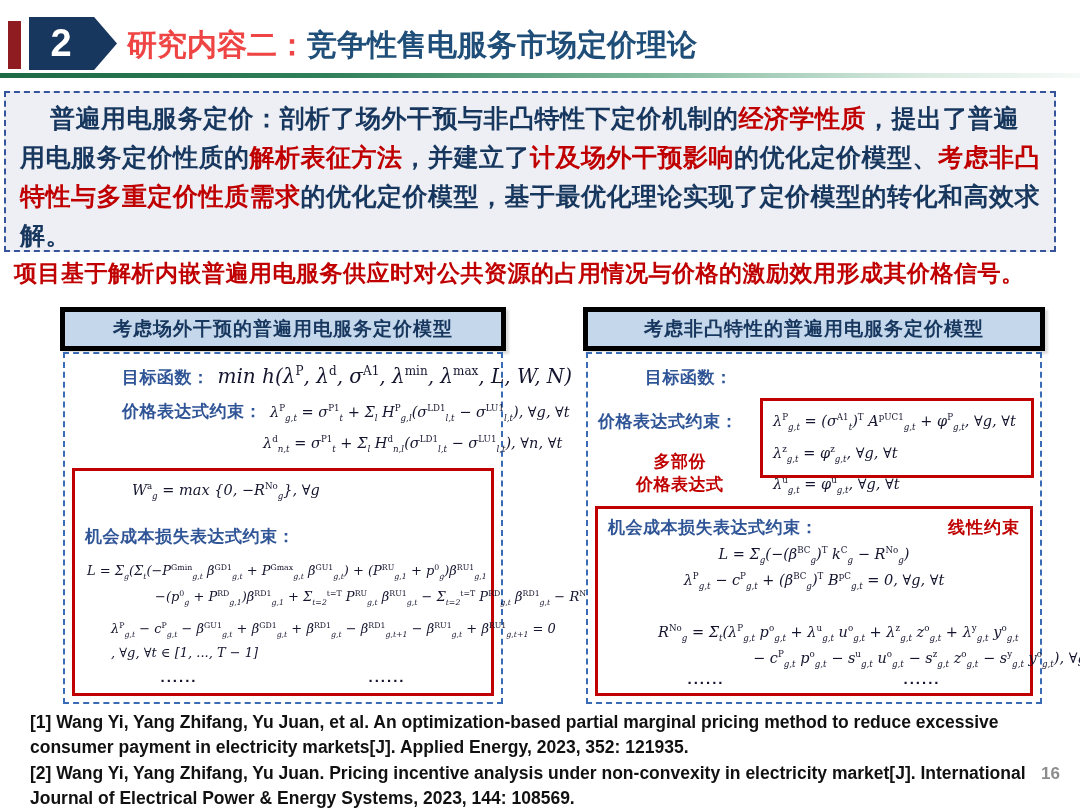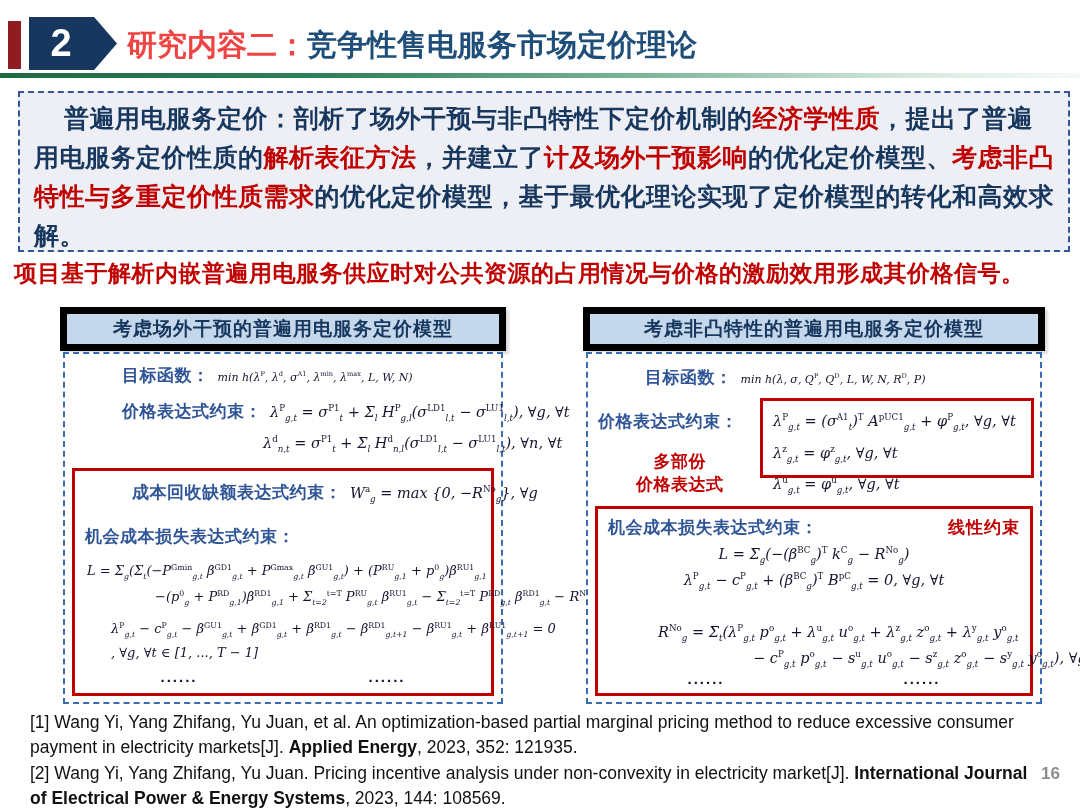--- a/index.html
+++ b/index.html
@@ -15,58 +15,58 @@
     display:flex;align-items:center;justify-content:center;padding-right:24px;box-sizing:border-box;
   }
   .hdr-badge span{color:#ffffff;font-size:38px;font-weight:700;}
   .hdr-title{position:absolute;left:127px;top:25px;font-size:30px;font-weight:700;white-space:nowrap;}
   .hdr-title .t1{color:#ef4444;}
   .hdr-title .t2{color:#1f4e79;}
   .hdr-line{position:absolute;left:0;top:73px;width:1080px;height:5px;
     background:linear-gradient(90deg,#1d6b44 0%,#2f7f58 30%,#7db79a 60%,#d8eae0 85%,#f6faf8 100%);}
   
   .summary{
-    position:absolute;left:18px;top:91px;width:1052px;height:161px;box-sizing:border-box;
+    position:absolute;left:4px;top:91px;width:1052px;height:161px;box-sizing:border-box;
     background:#edeff4;border:2px dashed #35549c;padding:6px 14px 0 14px;
     font-size:25px;font-weight:700;line-height:39px;text-indent:1.2em;letter-spacing:.5px;
   }
   .run-navy{color:#17375e;}
   .run-red{color:#c00000;}
   
   .statement{
     position:absolute;left:14px;top:258px;width:1056px;
     color:#c00000;font-size:23px;font-weight:700;white-space:nowrap;letter-spacing:.5px;
   }
   
   .panel{position:absolute;top:307px;}
   .panel-left{left:60px;width:446px;}
   .panel-right{left:583px;width:462px;}
   .panel-hd{
-    height:44px;background:#c5d7eb;border:7px solid #000000;box-sizing:border-box;
+    height:44px;background:#c5d7eb;border:5px solid #000000;box-sizing:border-box;
     display:flex;align-items:center;justify-content:center;
     font-size:19px;font-weight:700;color:#17375e;letter-spacing:1px;
     box-shadow:3px 3px 2px rgba(120,120,120,.25);
   }
   .panel-bd{
     position:relative;margin:1px 3px 0 3px;height:352px;background:#ffffff;
     border:2px dashed #3a6bb5;box-sizing:border-box;
   }
   .lbl{font-size:17px;font-weight:700;color:#2f5597;white-space:nowrap;letter-spacing:.5px;}
   .math{font-family:"DejaVu Serif","Liberation Serif",serif;font-style:italic;color:#14142e;white-space:nowrap;}
   .math sup{font-style:normal;font-size:.6em;}
   .math sub{font-size:.6em;}
   .row{position:absolute;display:flex;align-items:baseline;gap:8px;margin-left:47px;}
   .redbox{position:absolute;border:3px solid #c00000;box-sizing:border-box;background:#ffffff;}
   .dots{font-weight:700;color:#14142e;font-size:15px;letter-spacing:2px;}
   .dots-row{position:absolute;left:0;right:0;display:flex;justify-content:space-around;}
   
   .l-obj{top:10px;left:10px;}
   .l-price{top:46px;left:10px;}
   .l-price2{top:80px;left:198px;position:absolute;}
-  .f16{font-size:11px;}
+  .f16{font-size:20px;}
   .f15{font-size:14.5px;}
   .f13{font-size:13px;}
   .l-red{top:114px;left:7px;right:7px;bottom:6px;}
   .lr-1{top:10px;left:10px;}
   .lr-2{top:54px;left:10px;position:absolute;}
   .lr-f1{top:92px;left:12px;position:absolute;}
   .lr-f2{top:118px;left:80px;position:absolute;}
   .lr-f3{top:150px;left:36px;position:absolute;}
   .lr-f4{top:174px;left:36px;position:absolute;}
   .lr-dots{bottom:8px;}
@@ -82,21 +82,21 @@
   .r2-hd{position:absolute;top:7px;left:10px;right:10px;display:flex;justify-content:space-between;align-items:baseline;}
   .linear-badge{color:#c00000;font-size:17px;font-weight:700;letter-spacing:1px;}
   .r2-f{position:absolute;left:0;right:0;text-align:center;}
   .r2-f1{top:36px;} .r2-f2{top:62px;} .r2-f3{top:88px;}
   .r2-f4{top:114px;left:60px;right:auto;text-align:left;position:absolute;}
   .r2-f5{top:140px;left:155px;right:auto;text-align:left;position:absolute;}
   .r2-dots{bottom:6px;}
   
   .refs{position:absolute;left:30px;top:710px;width:1012px;color:#111111;font-size:17.5px;line-height:25px;}
   .refs p{margin:0 0 1px 0;}
-  .run-plain{font-weight:400;}
+  .run-plain{font-weight:700;}
   .run-bold{font-weight:700;}
   .page-num{position:absolute;right:20px;top:764px;color:#8c8c8c;font-size:17px;font-weight:600;}
 </style>
 </head>
 <body>
 
 <div class="hdr-redbar"></div>
 <div class="hdr-badge">
   <span>2</span>
 </div>
@@ -118,42 +118,40 @@
       <span class="lbl">目标函数：</span>
       <span class="math f16">min    h(λ<sup>P</sup>, λ<sup>d</sup>, σ<sup>A1</sup>, λ<sup>min</sup>, λ<sup>max</sup>, L, W, N)</span>
     </div>
     <div class="row l-price">
       <span class="lbl">价格表达式约束：</span>
       <span class="math f15">λ<sup>P</sup><sub>g,t</sub> = σ<sup>P1</sup><sub>t</sub> + Σ<sub>l</sub> H<sup>P</sup><sub>g,l</sub>(σ<sup>LD1</sup><sub>l,t</sub> − σ<sup>LU1</sup><sub>l,t</sub>), ∀g, ∀t</span>
     </div>
     <div class="l-price2 math f15">λ<sup>d</sup><sub>n,t</sub> = σ<sup>P1</sup><sub>t</sub> + Σ<sub>l</sub> H<sup>d</sup><sub>n,l</sub>(σ<sup>LD1</sup><sub>l,t</sub> − σ<sup>LU1</sup><sub>l,t</sub>), ∀n, ∀t</div>
     <div class="redbox l-red">
       <div class="row lr-1">
-        <span class="lbl">成本回收缺额表达式约束：</span>
         <span class="math f15">W<sup>a</sup><sub>g</sub> = max {0, −R<sup>No</sup><sub>g</sub>}, ∀g</span>
       </div>
       <div class="lr-2 lbl">机会成本损失表达式约束：</div>
       <div class="lr-f1 math f13">L = Σ<sub>g</sub>(Σ<sub>t</sub>(−P<sup>Gmin</sup><sub>g,t</sub> β<sup>GD1</sup><sub>g,t</sub> + P<sup>Gmax</sup><sub>g,t</sub> β<sup>GU1</sup><sub>g,t</sub>) + (P<sup>RU</sup><sub>g,1</sub> + p<sup>0</sup><sub>g</sub>)β<sup>RU1</sup><sub>g,1</sub></div>
       <div class="lr-f2 math f13">−(p<sup>0</sup><sub>g</sub> + P<sup>RD</sup><sub>g,1</sub>)β<sup>RD1</sup><sub>g,1</sub> + Σ<sub>t=2</sub><sup>t=T</sup> P<sup>RU</sup><sub>g,t</sub> β<sup>RU1</sup><sub>g,t</sub> − Σ<sub>t=2</sub><sup>t=T</sup> P<sup>RD</sup><sub>g,t</sub> β<sup>RD1</sup><sub>g,t</sub> − R<sup>No</sup><sub>g</sub>)</div>
       <div class="lr-f3 math f13">λ<sup>P</sup><sub>g,t</sub> − c<sup>P</sup><sub>g,t</sub> − β<sup>GU1</sup><sub>g,t</sub> + β<sup>GD1</sup><sub>g,t</sub> + β<sup>RD1</sup><sub>g,t</sub> − β<sup>RD1</sup><sub>g,t+1</sub> − β<sup>RU1</sup><sub>g,t</sub> + β<sup>RU1</sup><sub>g,t+1</sub> = 0</div>
       <div class="lr-f4 math f13">, ∀g, ∀t ∈ [1, ..., T − 1]</div>
       <div class="dots-row lr-dots">
         <span class="dots">......</span>
         <span class="dots">......</span>
       </div>
     </div>
   </div>
 </div>
 
 <div class="panel panel-right">
   <div class="panel-hd">考虑非凸特性的普遍用电服务定价模型</div>
   <div class="panel-bd">
     <div class="row r-obj">
       <span class="lbl">目标函数：</span>
-      <span class="math f16">min    h(λ, σ, Q<sup>P</sup>, Q<sup>D</sup>, L, W, N, R<sup>D</sup>, P)</span>
     </div>
     <div class="r-price-lbl lbl">价格表达式约束：</div>
     <div class="r-multipart">
       <div>多部份</div>
       <div>价格表达式</div>
     </div>
     <div class="redbox r-red1">
       <span class="math f15">λ<sup>P</sup><sub>g,t</sub> = (σ<sup>A1</sup><sub>t</sub>)<sup>T</sup> A<sup>pUC1</sup><sub>g,t</sub> + φ<sup>P</sup><sub>g,t</sub>, ∀g, ∀t</span>
       <span class="math f15">λ<sup>z</sup><sub>g,t</sub> = φ<sup>z</sup><sub>g,t</sub>, ∀g, ∀t</span>
       <span class="math f15">λ<sup>u</sup><sub>g,t</sub> = φ<sup>u</sup><sub>g,t</sub>, ∀g, ∀t</span>

